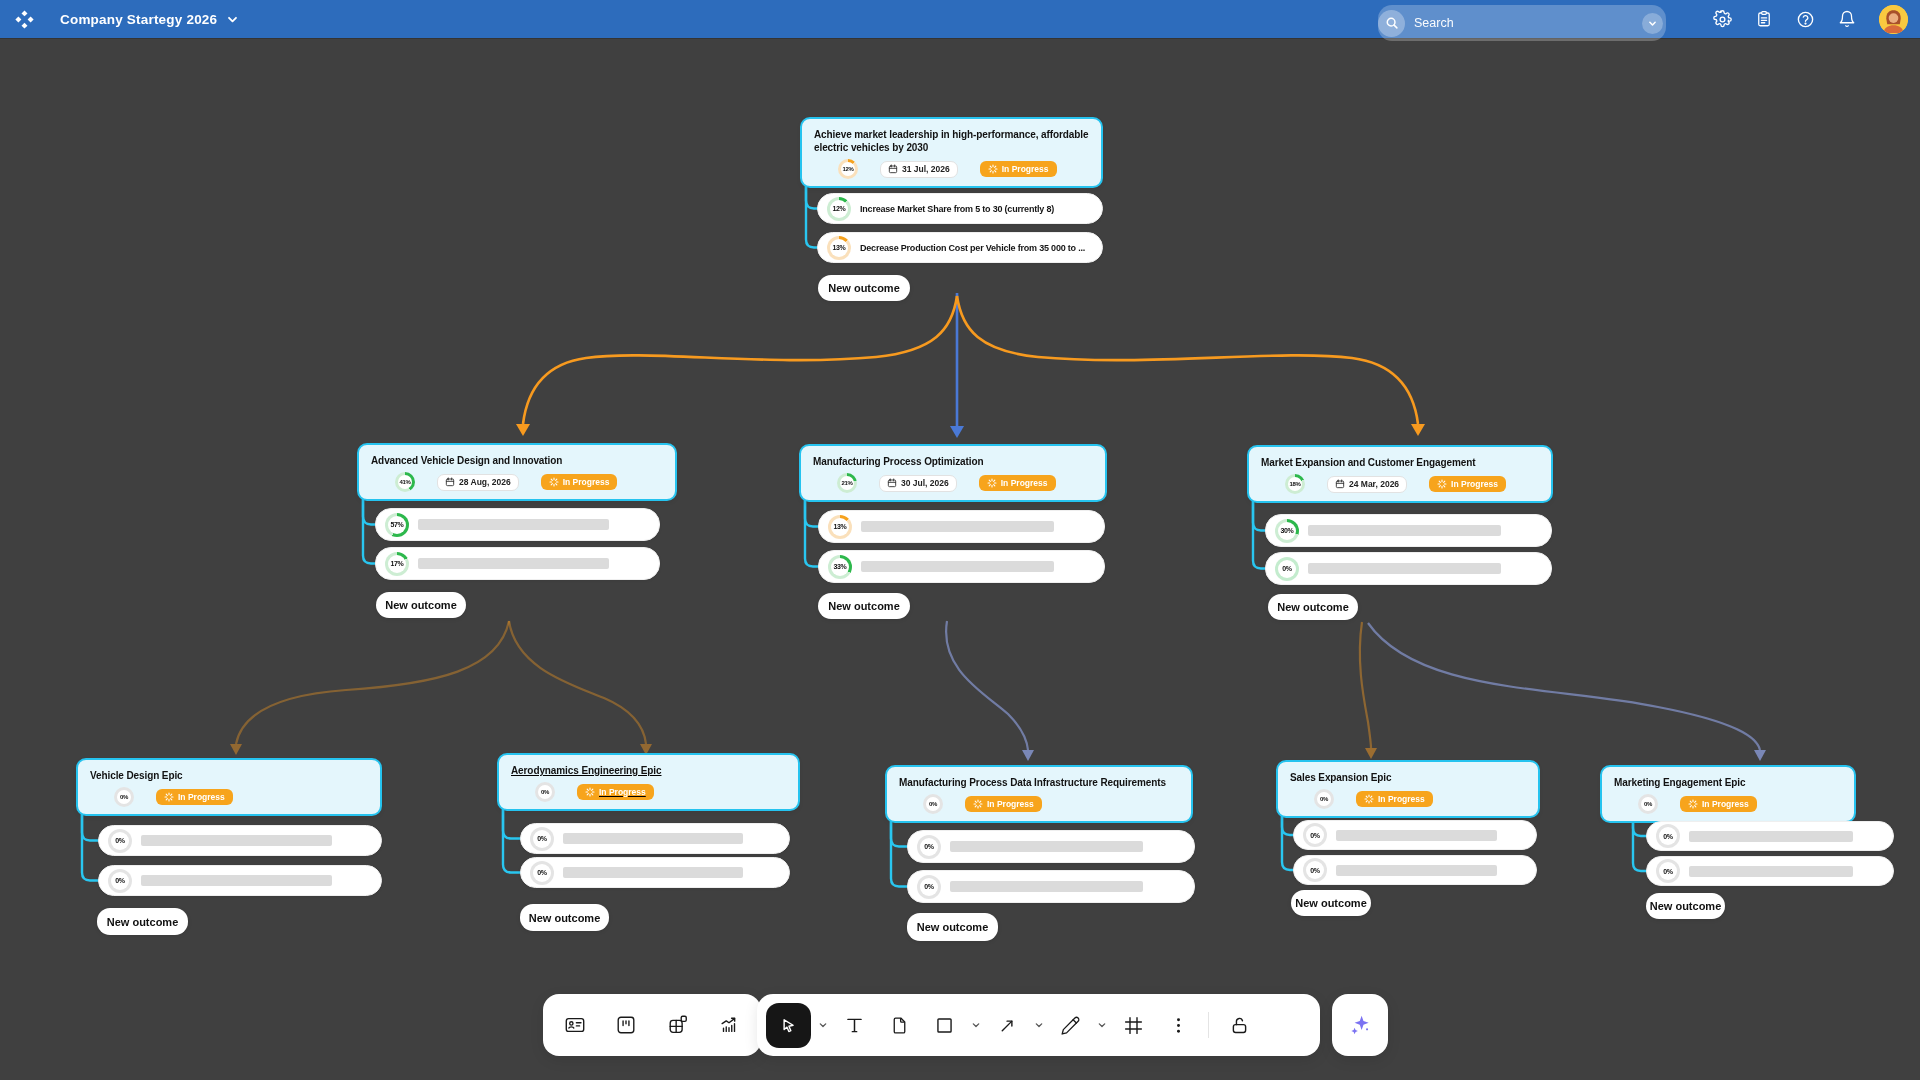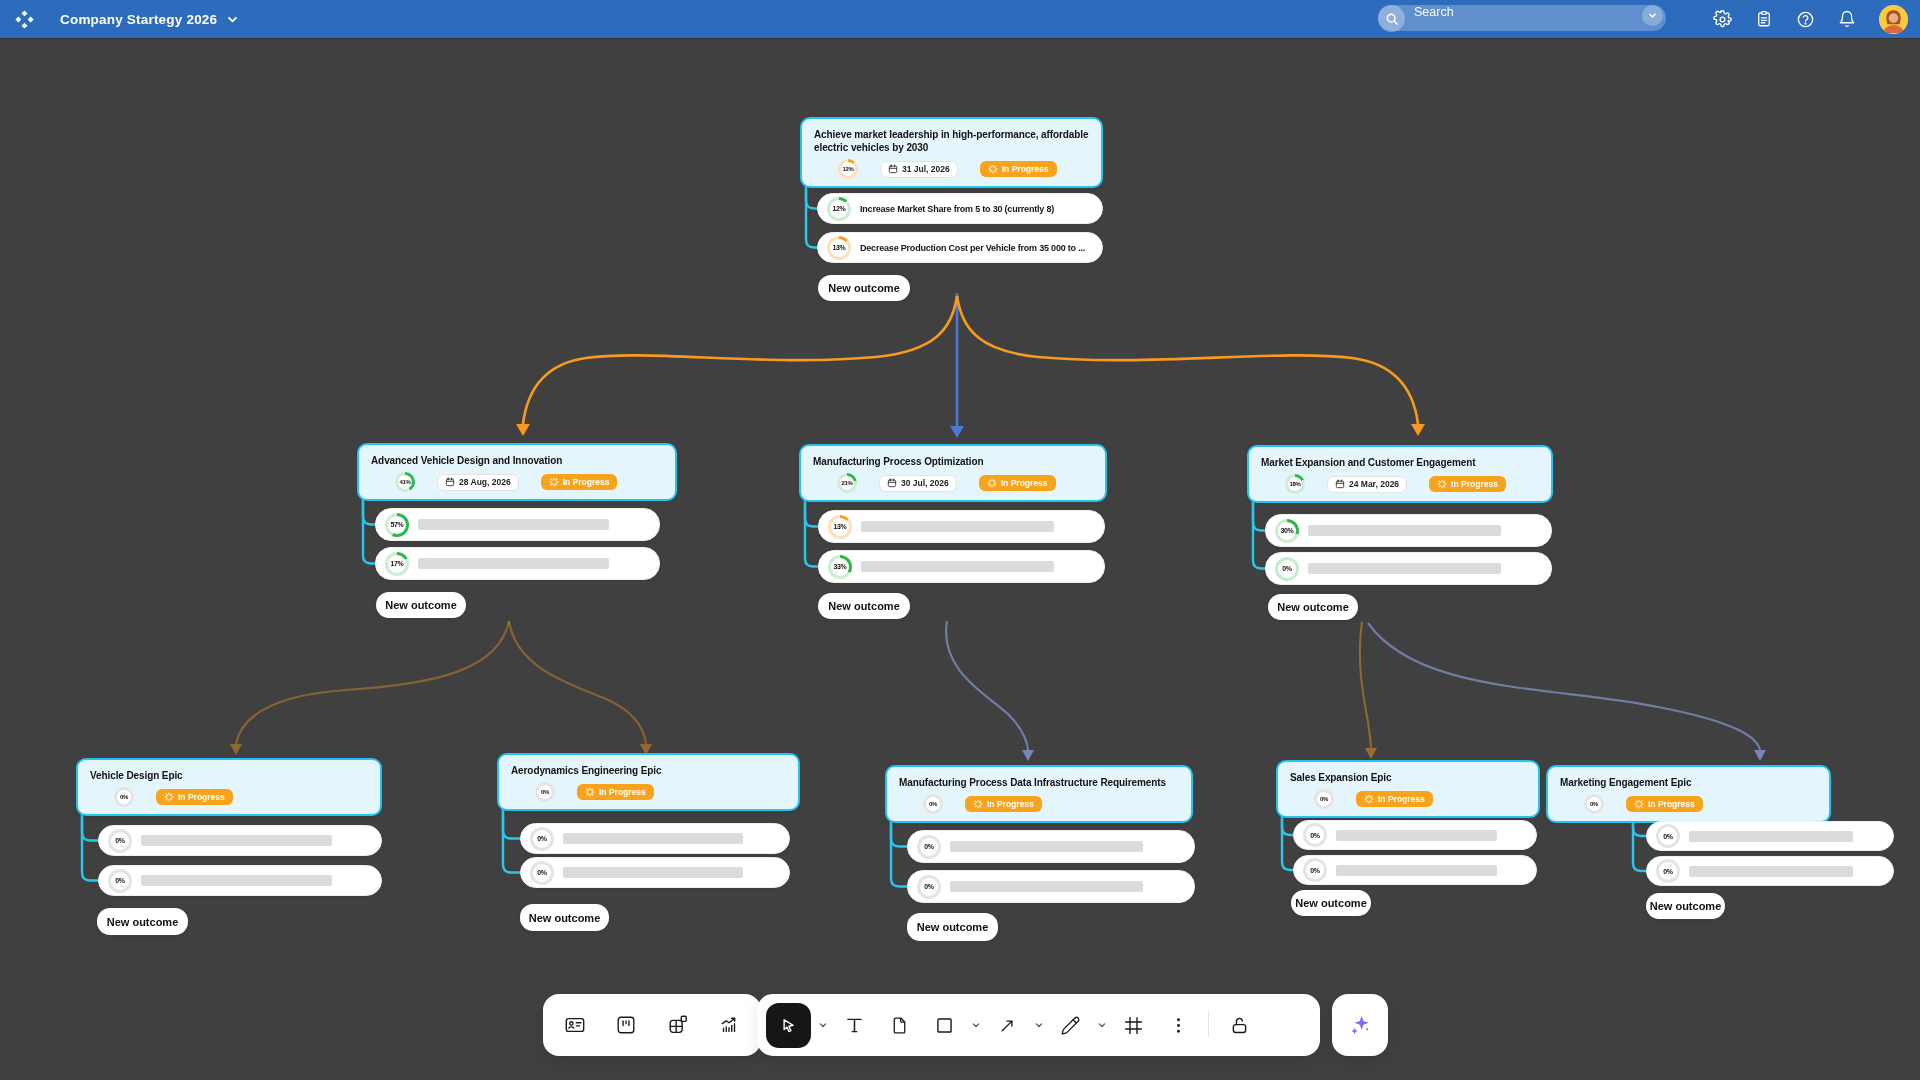--- a/index.html
+++ b/index.html
@@ -6,22 +6,22 @@
   #app{position:relative;width:1920px;height:1080px;overflow:hidden;
        font-family:"Liberation Sans",sans-serif;background:#404040;cursor:default;}
   [data-interactable="true"]{cursor:pointer;}
 
   
   .topbar{position:absolute;top:0;left:0;width:1920px;height:38px;background:#2D6CBC;
           display:flex;align-items:center;color:#fff;box-shadow:0 1px 0 rgba(0,0,0,.18);z-index:50;}
   .logo{margin-left:14px;display:flex;align-items:center;}
   .board-title{margin-left:25px;font-size:13.5px;font-weight:bold;letter-spacing:.2px;}
   .title-chev{margin-left:9px;display:flex;align-items:center;}
-  .search{position:absolute;left:1378px;top:5px;width:288px;height:26px;border-radius:14px;
-          background:rgba(255,255,255,.24);display:flex;}
+  .search{position:absolute;left:1378px;top:5px;width:288px;height:36px;border-radius:14px;
+          background:rgba(255,255,255,.24);display:flex;align-items:center;}
   .search-iconwrap{width:27px;height:27px;border-radius:50%;background:rgba(255,255,255,.30);
           display:flex;align-items:center;justify-content:center;flex:none;}
   .search-ph{margin-left:9px;font-size:12.5px;color:#fff;opacity:.97;}
   .search-chev{margin-left:auto;margin-right:3px;width:21px;height:21px;border-radius:50%;
           background:rgba(255,255,255,.26);display:flex;align-items:center;justify-content:center;}
   .top-icons{position:absolute;right:12px;top:0;height:38px;display:flex;align-items:center;gap:23px;}
   .tico{display:flex;align-items:center;justify-content:center;}
   .avatar{width:29px;height:29px;border-radius:50%;overflow:hidden;background:#F9C940;flex:none;}
 
   
@@ -351,21 +351,21 @@
         </div>
         <div class="skeleton" data-interactable="false"></div>
       </div>
       <div class="pill" data-interactable="true" style="left: 98px; top: 865px; width: 284px; height: 31px;">
         <div class="ring" data-interactable="false" style="height: 24px; width: 24px; background: conic-gradient(rgb(228, 228, 228) 0deg, rgb(228, 228, 228) 0deg);">
           <span class="ring-label" data-interactable="false" style="font-size: 7px;">0%</span>
         </div>
         <div class="skeleton" data-interactable="false"></div>
       </div>
       <div class="btn-new" data-interactable="true" style="left: 97px; top: 908px; width: 91px; height: 27px;">New outcome</div>
-      <div class="card" data-interactable="true" style="left: 497px; top: 753px; width: 303px; min-height: 53px;">
+      <div class="card" data-interactable="true" style="left: 497px; top: 753px; width: 303px; min-height: 53px; text-decoration: underline;">
         <div class="card-title" data-interactable="false">Aerodynamics Engineering Epic</div>
         <div class="card-meta" data-interactable="false">
           <div class="ring" data-interactable="false" style="height: 20px; width: 20px; background: conic-gradient(rgb(228, 228, 228) 0deg, rgb(228, 228, 228) 0deg);">
             <span class="ring-label" data-interactable="false" style="font-size: 6px;">0%</span>
           </div>
           <div class="badge" data-interactable="true">
             <span data-interactable="false" style="display: flex;">
               <svg width="10" height="10" viewBox="0 0 12 12" stroke="#fff" stroke-width="1.3" stroke-linecap="round">
                 <path d="M6 1.2v2M6 8.8v2M1.2 6h2M8.8 6h2M2.6 2.6l1.4 1.4M8 8l1.4 1.4M9.4 2.6 8 4M4 8 2.6 9.4"></path>
               </svg>
@@ -438,21 +438,21 @@
         </div>
         <div class="skeleton" data-interactable="false"></div>
       </div>
       <div class="pill" data-interactable="true" style="left: 1293px; top: 855px; width: 244px; height: 30px;">
         <div class="ring" data-interactable="false" style="height: 24px; width: 24px; background: conic-gradient(rgb(228, 228, 228) 0deg, rgb(228, 228, 228) 0deg);">
           <span class="ring-label" data-interactable="false" style="font-size: 7px;">0%</span>
         </div>
         <div class="skeleton" data-interactable="false"></div>
       </div>
       <div class="btn-new" data-interactable="true" style="left: 1291px; top: 890px; width: 80px; height: 26px;">New outcome</div>
-      <div class="card" data-interactable="true" style="left: 1546px; top: 765px; width: 285px; min-height: 46px;">
+      <div class="card" data-interactable="true" style="left: 1600px; top: 765px; width: 256px; min-height: 46px;">
         <div class="card-title" data-interactable="false">Marketing Engagement Epic</div>
         <div class="card-meta" data-interactable="false">
           <div class="ring" data-interactable="false" style="height: 20px; width: 20px; background: conic-gradient(rgb(228, 228, 228) 0deg, rgb(228, 228, 228) 0deg);">
             <span class="ring-label" data-interactable="false" style="font-size: 6px;">0%</span>
           </div>
           <div class="badge" data-interactable="true">
             <span data-interactable="false" style="display: flex;">
               <svg width="10" height="10" viewBox="0 0 12 12" stroke="#fff" stroke-width="1.3" stroke-linecap="round">
                 <path d="M6 1.2v2M6 8.8v2M1.2 6h2M8.8 6h2M2.6 2.6l1.4 1.4M8 8l1.4 1.4M9.4 2.6 8 4M4 8 2.6 9.4"></path>
               </svg>

